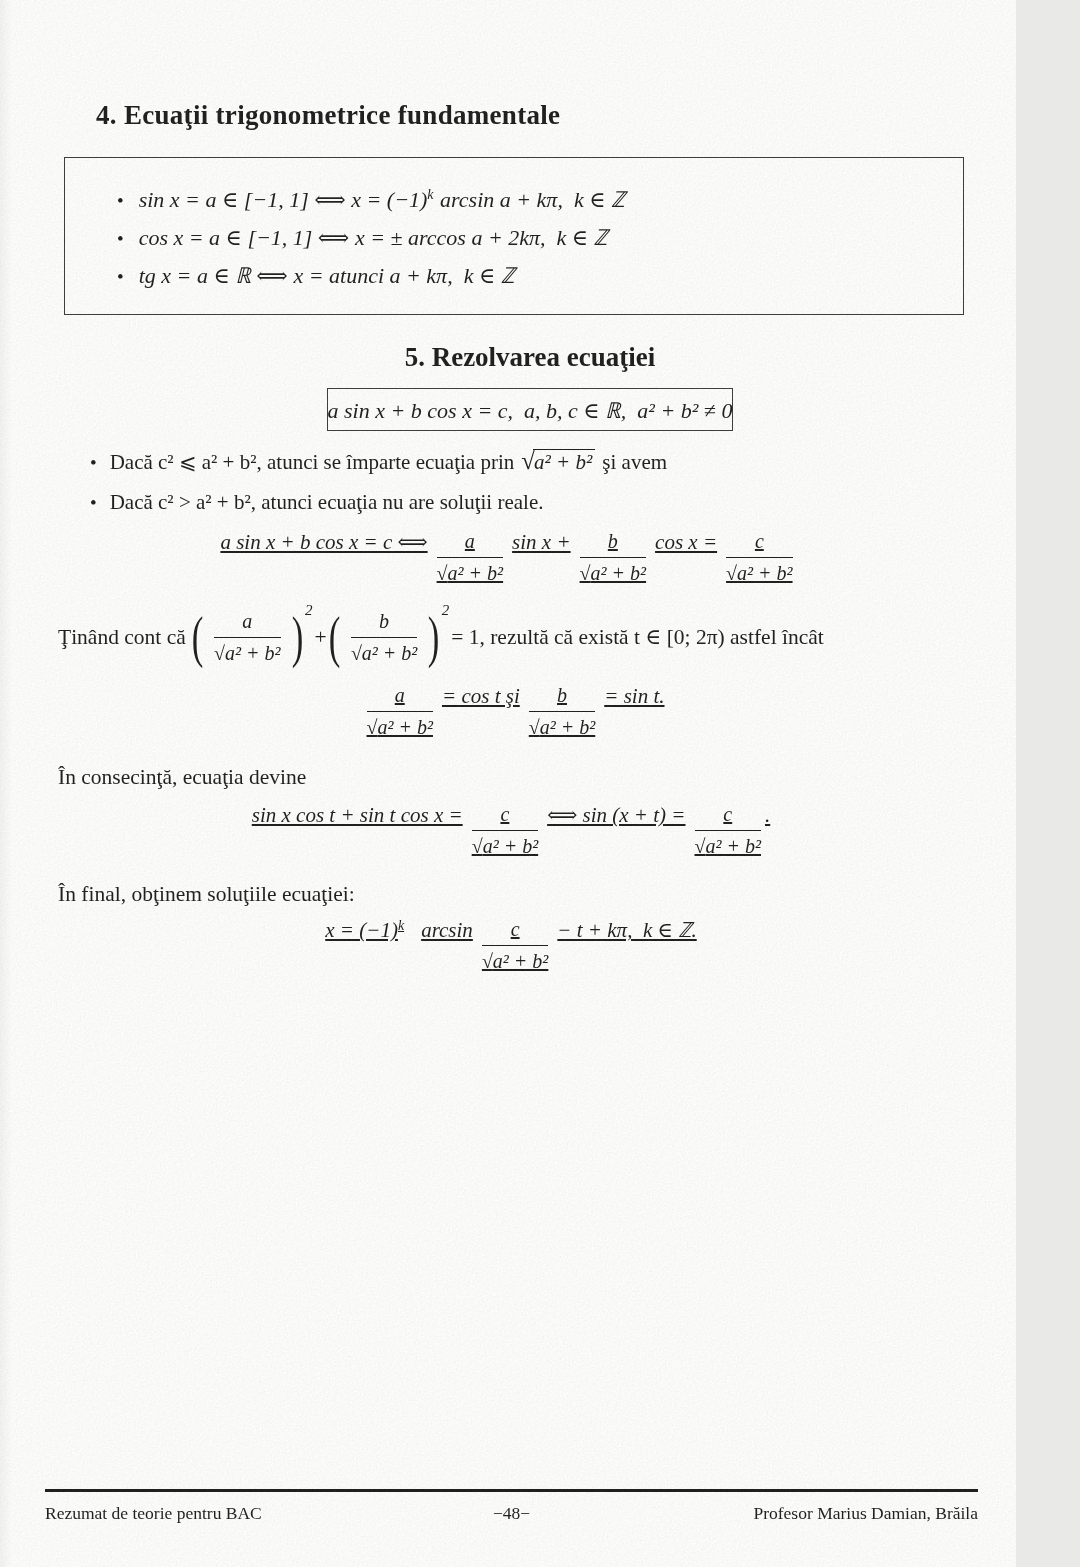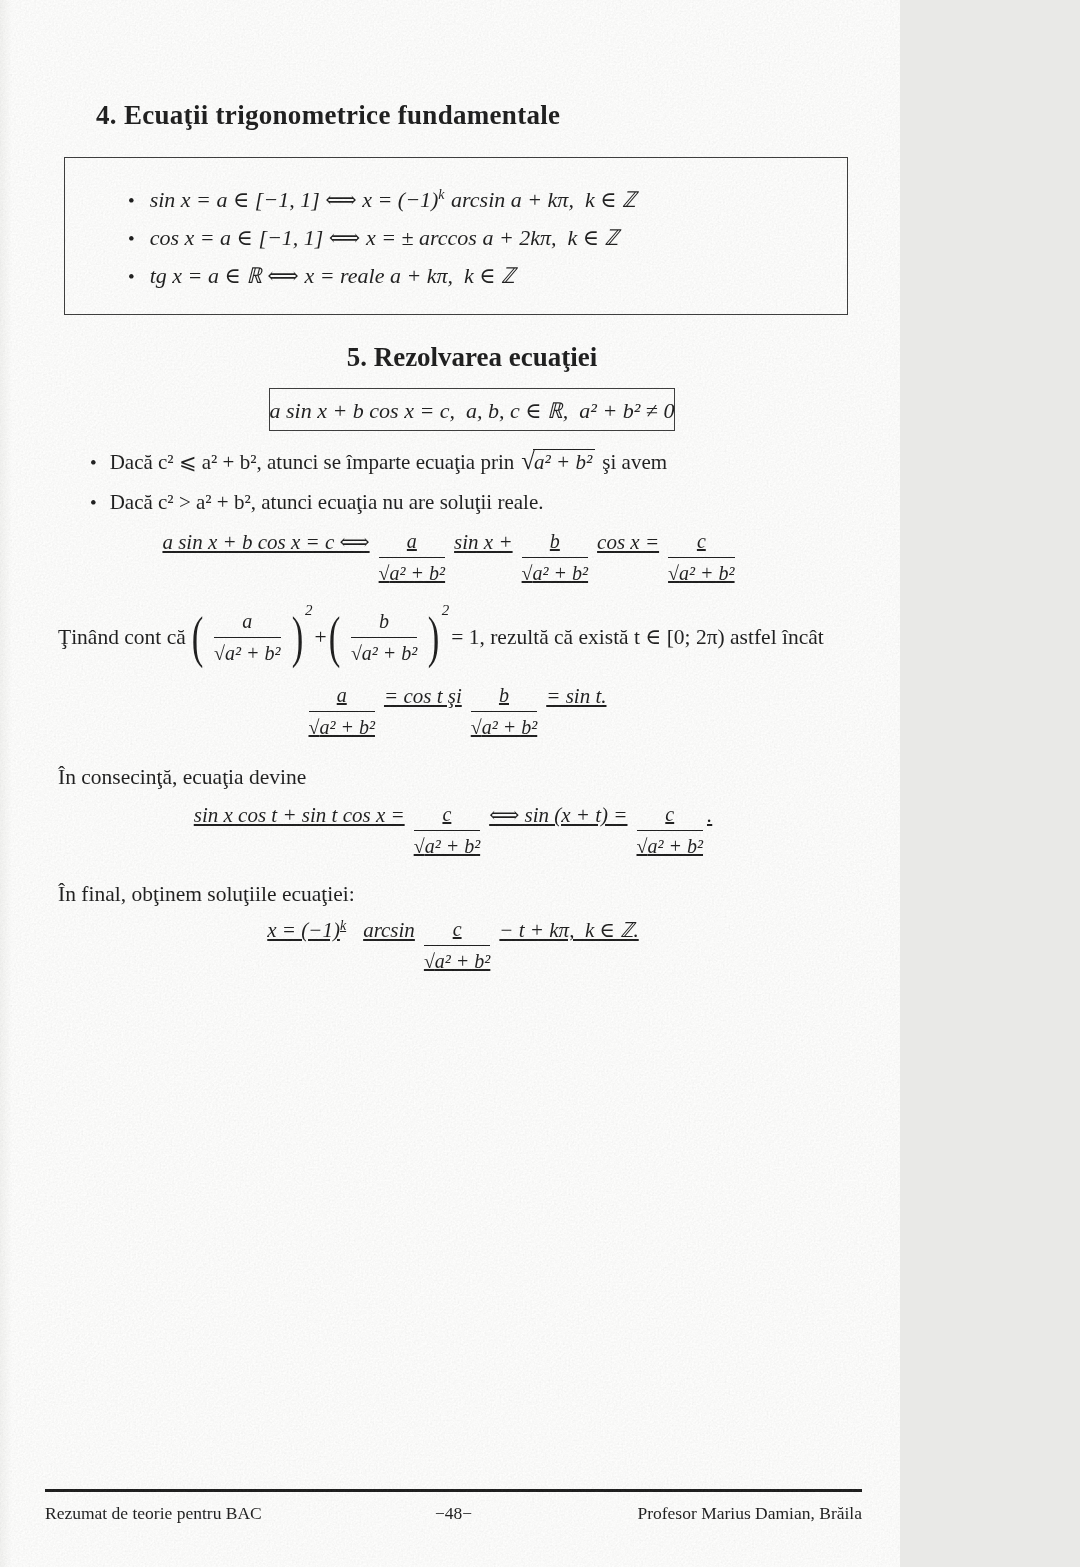--- a/index.html
+++ b/index.html
@@ -3,21 +3,21 @@
 <meta charset="utf-8">
 <style>
   html, body { margin: 0; padding: 0; }
   body {
     width: 1080px; height: 1567px;
     background: #e9e9e7;
     font-family: "Liberation Serif", "DejaVu Serif", serif;
   }
   .page {
     position: relative;
-    width: 900px; height: 1567px;
+    width: 1016px; height: 1567px;
     background: linear-gradient(90deg, #f2f2f0 0px, #fdfdfc 12px, #fdfdfc 100%);
     color: #1d1d1d;
     overflow: hidden;
   }
   .noise-overlay {
     position: absolute; inset: 0;
     pointer-events: none;
   }
   .content {
     position: absolute; inset: 0;
@@ -31,21 +31,21 @@
     letter-spacing: 0.3px;
   }
   
   .formula-box {
     margin: 26px 0 0 6px;
     border: 1.6px solid #3b3b3b;
     padding: 15px 18px 15px 48px;
   }
   .eq-line {
     display: block;
-    margin: 7px 15px;
+    margin: 7px 4px;
     font-size: 22px;
     line-height: 30px;
     white-space: nowrap;
   }
   .bullet-dot { font-style: normal; margin-right: 15px; font-size: 19px; }
   .math-it { font-style: italic; }
   sup.k-sup { font-size: 14px; font-style: italic; margin-right: 1px; }
   
   .section5-head {
     display: flex; align-items: center;
@@ -176,21 +176,21 @@
     <h1 class="section-title">4. Ecuaţii trigonometrice fundamentale</h1>
 
     <div class="formula-box">
       <span class="eq-line">
         <span class="bullet-dot">•</span><span class="math-it">sin x = a ∈ [−1, 1] ⟺ x = (−1)</span><sup class="k-sup">k</sup><span class="math-it"> arcsin a + kπ, k ∈ ℤ</span>
       </span>
       <span class="eq-line">
         <span class="bullet-dot">•</span><span class="math-it">cos x = a ∈ [−1, 1] ⟺ x = ± arccos a + 2kπ, k ∈ ℤ</span>
       </span>
       <span class="eq-line">
-        <span class="bullet-dot">•</span><span class="math-it">tg x = a ∈ ℝ ⟺ x = reale a + kπ, k ∈ ℤ</span>
+        <span class="bullet-dot">•</span><span class="math-it">tg x = a ∈ ℝ ⟺ x = atunci a + kπ, k ∈ ℤ</span>
       </span>
     </div>
 
     <div class="section5-head">
       <span class="head-title">5. Rezolvarea ecuaţiei</span>
       <span class="boxed-eq">a sin x + b cos x = c, a, b, c ∈ ℝ, a² + b² ≠ 0</span>
     </div>
 
     <div class="bullets5">
       <div class="b5">

